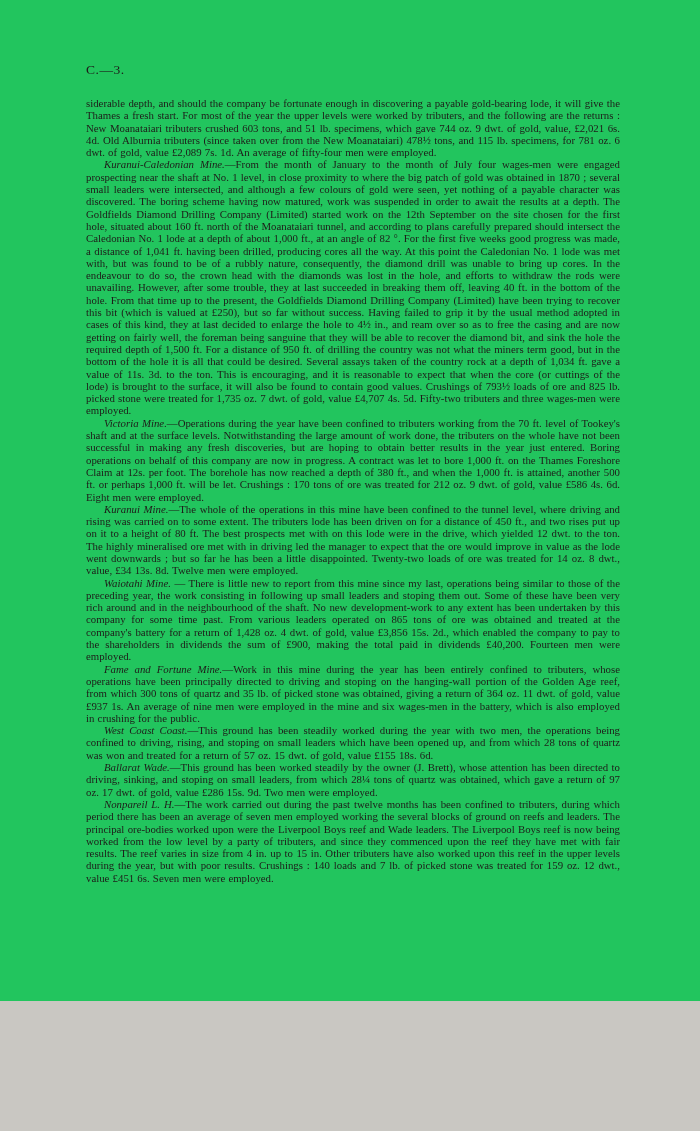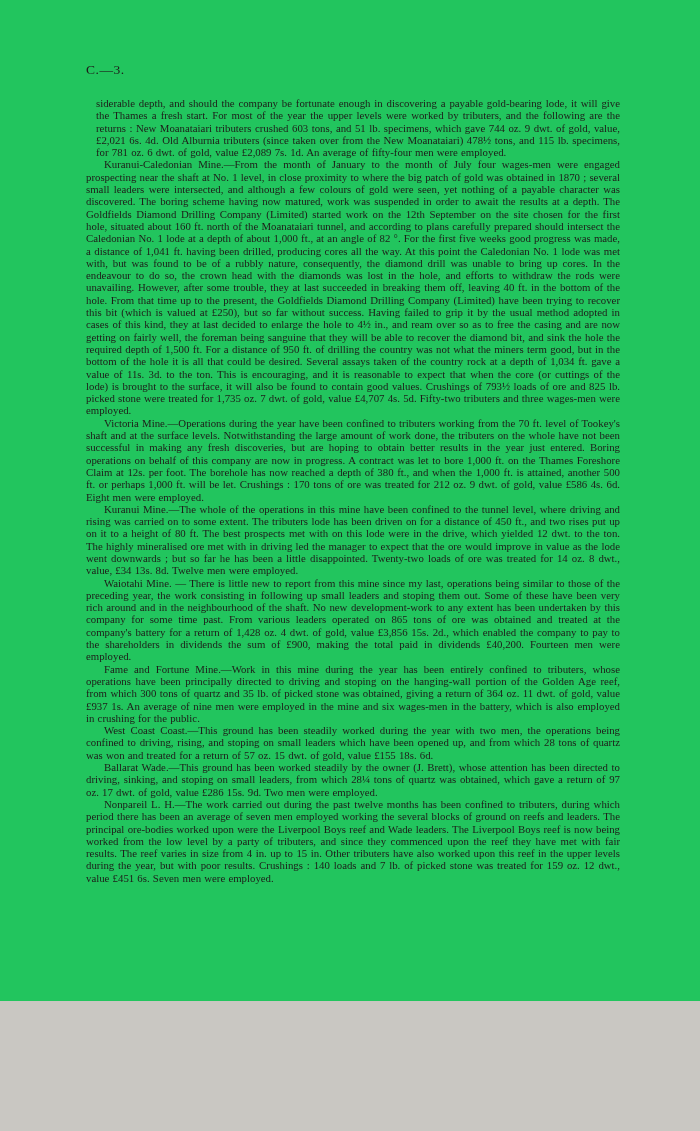--- a/index.html
+++ b/index.html
@@ -50,23 +50,23 @@
     text-align: justify;
     word-spacing: 0.5px;
   }
   p.para {
     margin: 0;
     padding: 0;
     text-indent: 18px;
   }
   p.para.noindent {
     text-indent: 0;
-    margin-left: 10px;
   }
   .lead {
+    font-style: italic;
   }
 </style>
 </head>
 <body>
 
 <div class="sheet">
 
   <div class="header">
     <span class="hleft">C.—3.</span>
   </div>

